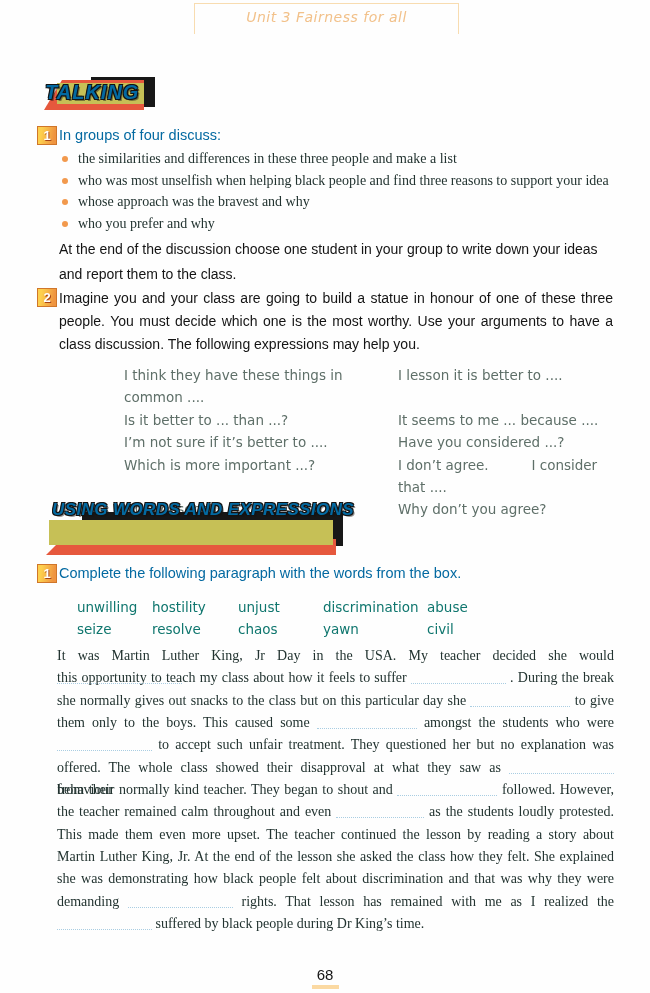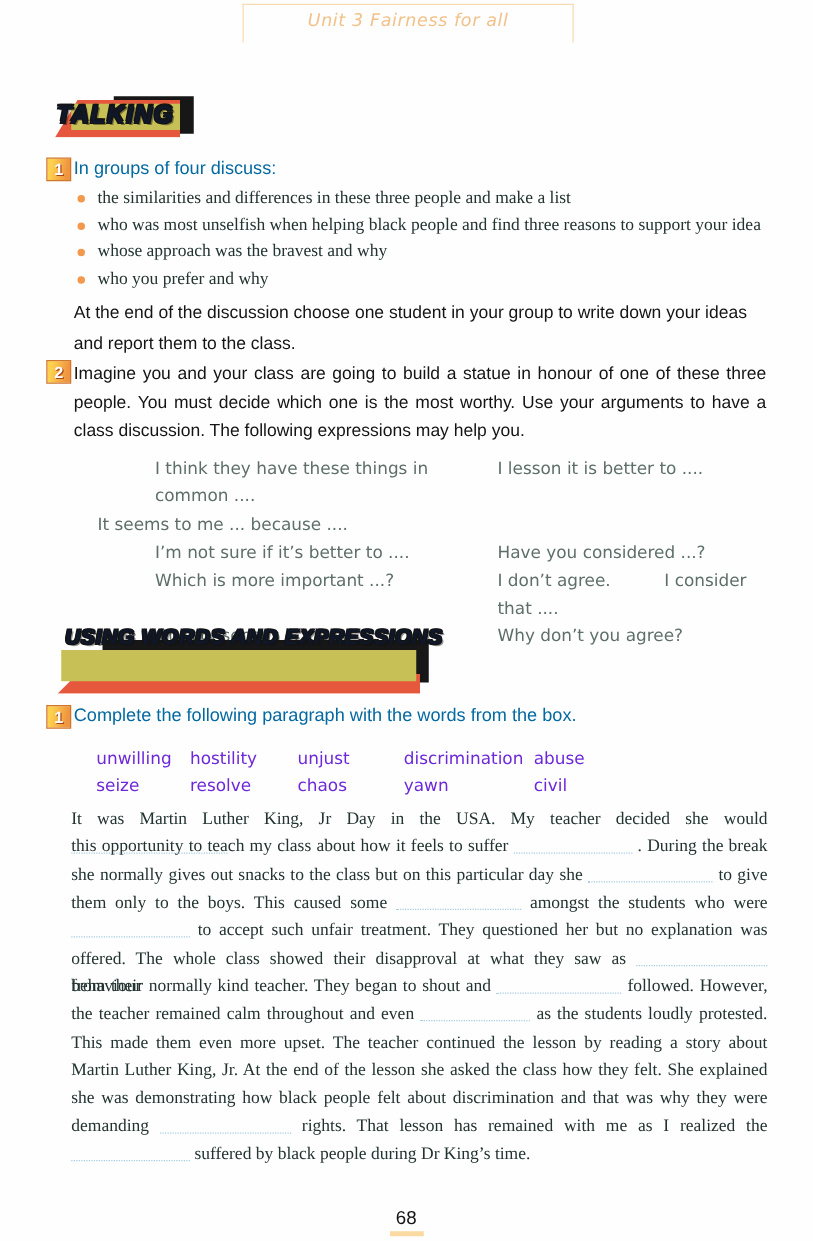--- a/index.html
+++ b/index.html
@@ -9,21 +9,21 @@
   
   .unit-box{position:absolute;left:194px;top:3px;width:263px;height:30px;
             border:1px solid #f8dcb0;border-bottom:none;text-align:center;}
   .unit-title{display:inline-block;margin-top:5px;font-family:"DejaVu Sans", sans-serif;
               font-style:italic;font-size:14px;color:#f2c18a;letter-spacing:.5px;}
 
   
   .hdr-black{position:absolute;background:#171717;}
   .hdr-yellow{position:absolute;background:#c6c056;}
   .hdr-red{position:absolute;background:#e6583d;}
-  .hdr-text{position:absolute;font-weight:bold;font-style:italic;color:#0f172a;
+  .hdr-text{position:absolute;font-weight:bold;font-style:italic;color:#0369a1;
             letter-spacing:1px;white-space:nowrap;
             text-shadow:-1px -1px 0 #141414,1px -1px 0 #141414,-1px 1px 0 #141414,
                         1px 1px 0 #141414,2px 2px 0 rgba(20,20,20,.45);text-align:center;}
 
   
   .t-black{left:91px;top:77px;width:64px;height:30px;}
   .t-red{left:44px;top:80px;width:100px;height:30px;
          clip-path:polygon(18px 0,100% 0,100% 100%,0 100%);}
   .t-yellow{left:57px;top:83px;width:87px;height:21px;}
   .t-text{left:45px;top:81px;font-size:20px;}
@@ -55,21 +55,21 @@
 
   .expressions{position:absolute;left:78px;top:364px;width:540px;
                font-family:"DejaVu Sans", sans-serif;font-size:13.5px;color:#5e6f68;}
   .expr-row{display:flex;line-height:22.4px;}
   .expr-left{width:274px;flex:none;margin-left:46px;}
   .expr-right{flex:1;}
 
   
   .word-box{position:absolute;left:77px;top:596px;display:grid;
             grid-template-columns:75px 86px 85px 104px auto;
-            font-family:"DejaVu Sans", sans-serif;font-size:13.5px;color:#6d28d9;
+            font-family:"DejaVu Sans", sans-serif;font-size:13.5px;color:#0f766e;
             line-height:22px;width:470px;}
   #gap-fill{position:absolute;left:57px;top:645px;width:557px;
             font-family:"Liberation Serif", serif;font-size:14px;color:#223330;}
   .para-line{height:22.35px;line-height:22.35px;text-align:justify;text-align-last:justify;
              overflow:visible;white-space:normal;}
   .para-line:last-child{text-align-last:left;}
   .blank{display:inline-block;height:13px;border-bottom:1.5px dotted #a9cde2;
          vertical-align:-2px;}
 
   
@@ -108,20 +108,21 @@
 
   <div class="num-badge" style="left:37px;top:288px;">2</div>
   <div class="item2-text">Imagine you and your class are going to build a statue in honour of one of these three people. You must decide which one is the most worthy. Use your arguments to have a class discussion. The following expressions may help you.</div>
 
   <div class="expressions">
     <div class="expr-row">
       <span class="expr-left">I think they have these things in common ....</span>
       <span class="expr-right">I lesson it is better to ....</span>
     </div>
     <div class="expr-row">
+      <span class="expr-left">Is it better to ... than ...?</span>
       <span class="expr-right">It seems to me ... because ....</span>
     </div>
     <div class="expr-row">
       <span class="expr-left">I’m not sure if it’s better to ....</span>
       <span class="expr-right">Have you considered ...?</span>
     </div>
     <div class="expr-row">
       <span class="expr-left">Which is more important ...?</span>
       <span class="expr-right">I don’t agree.&nbsp;&nbsp;&nbsp;&nbsp;&nbsp;&nbsp;&nbsp;&nbsp;&nbsp;&nbsp;I consider that ....</span>
     </div>

